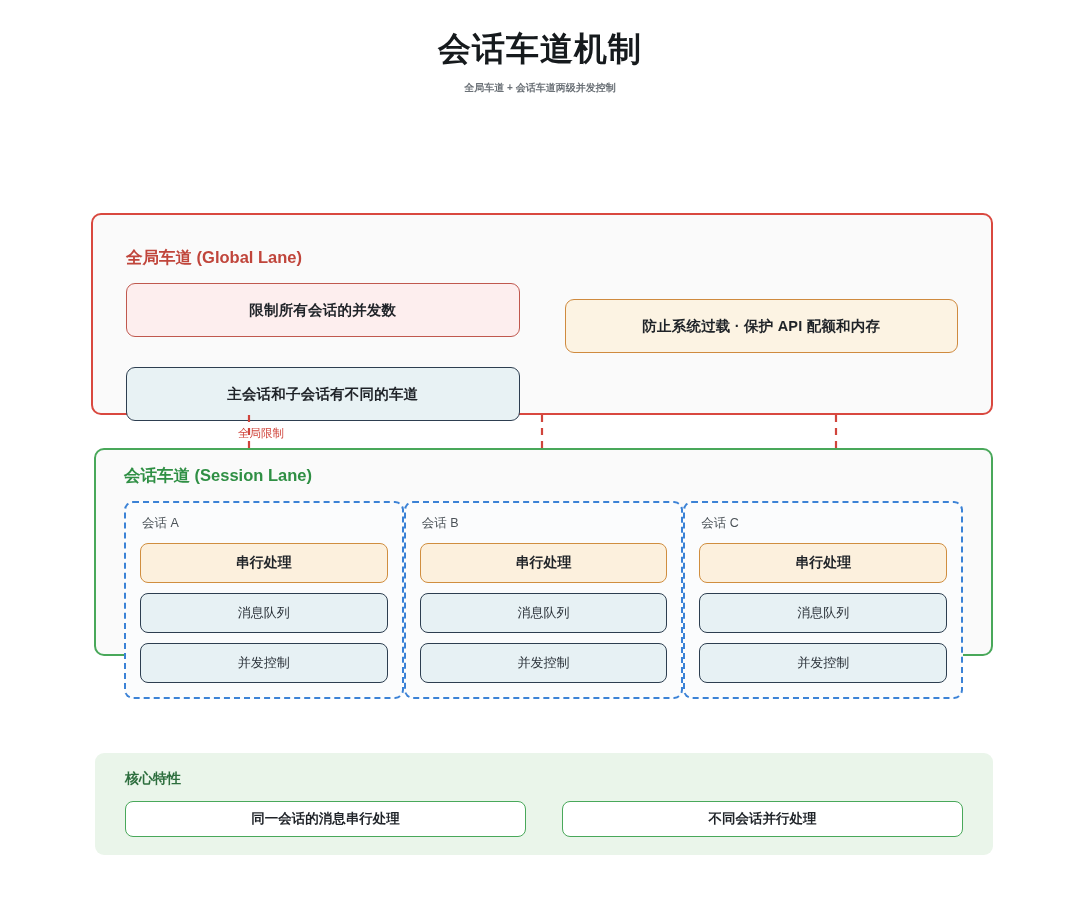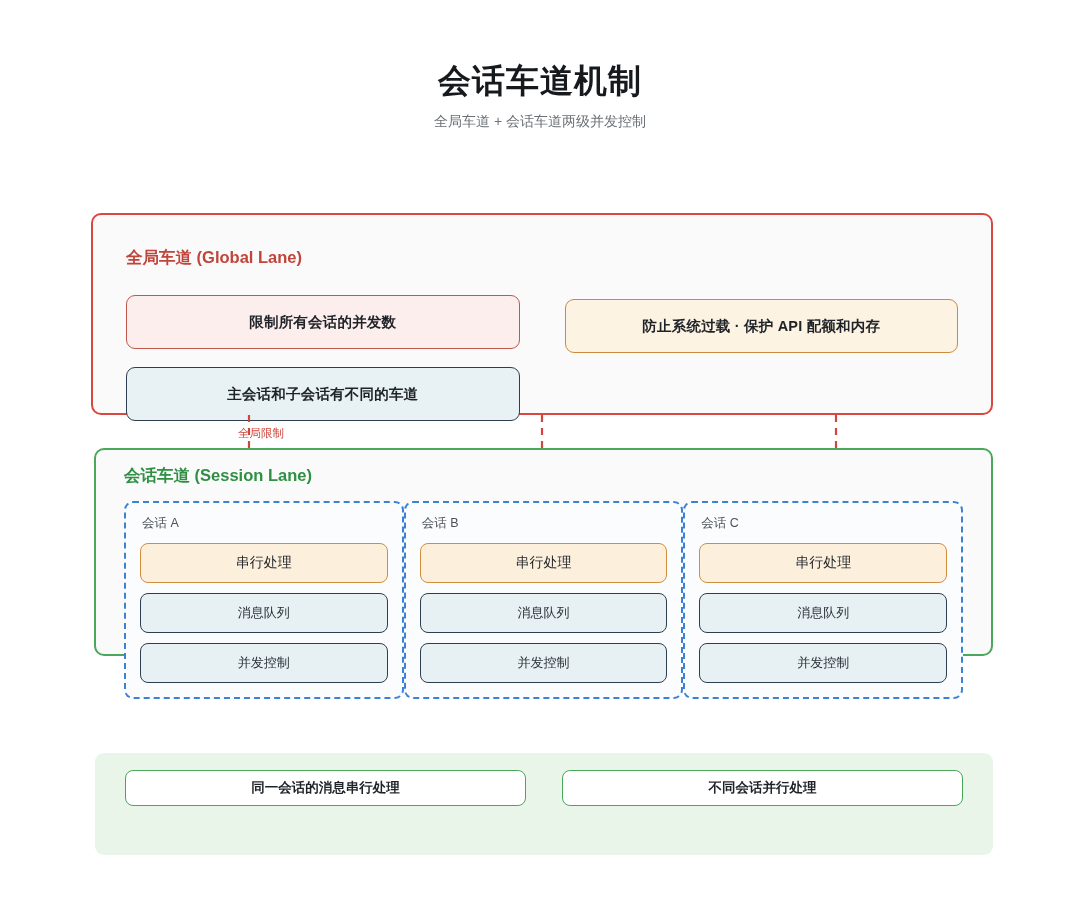--- a/index.html
+++ b/index.html
@@ -16,36 +16,36 @@
   }
 
   .page {
     position: relative;
     width: 1080px;
     height: 907px;
   }
 
   
   .header {
-    padding-top: 60px;
+    padding-top: 28px;
     text-align: center;
   }
   .title {
     font-size: 33px;
     font-weight: 700;
     letter-spacing: 1px;
     color: #161a1d;
     margin: 0;
     line-height: 1.25;
   }
   .subtitle {
     margin: 12px 0 0 0;
-    font-size: 14px;
+    font-size: 10px;
     color: #6b7177;
-    font-weight: 400;
+    font-weight: 700;
   }
 
   
   .global-lane {
     position: absolute;
     left: 91px;
     top: 213px;
     width: 902px;
     height: 202px;
     box-sizing: border-box;
@@ -77,21 +77,20 @@
     align-items: center;
     justify-content: center;
     font-size: 14.5px;
     font-weight: 700;
     letter-spacing: 0.2px;
   }
   .box-pink {
     background: #fdeeee;
     border: 1.6px solid #c0584e;
     color: #1f2328;
-    margin-top: 12px;
   }
   .box-cream {
     background: #fcf3e3;
     border: 1.6px solid #cf8a3e;
     color: #1f2328;
     margin-top: 16px;
   }
   .box-blue {
     background: #e8f2f4;
     border: 1.8px solid #2d3e50;
@@ -154,21 +153,21 @@
     display: flex;
     align-items: center;
     justify-content: center;
     margin-bottom: 10px;
     font-size: 13px;
   }
   .chip:last-child { margin-bottom: 0; }
   .chip-serial {
     background: #fcf0dd;
     border: 1.6px solid #d08e3f;
-    font-weight: 400;
+    font-weight: 700;
     font-size: 14px;
     color: #1f2328;
   }
   .chip-plain {
     background: #e7f1f4;
     border: 1.8px solid #2d3e50;
     font-weight: 400;
     color: #2a3138;
   }
 
@@ -262,19 +261,20 @@
         <div class="session-card-title">会话 C</div>
         <div class="chip chip-serial">串行处理</div>
         <div class="chip chip-plain">消息队列</div>
         <div class="chip chip-plain">并发控制</div>
       </div>
 
     </div>
   </div>
 
   <div class="core">
+    <div class="core-heading">核心特性</div>
     <div class="core-grid">
       <div class="pill">同一会话的消息串行处理</div>
       <div class="pill">不同会话并行处理</div>
     </div>
   </div>
 
 </div>
 
 </body></html>

